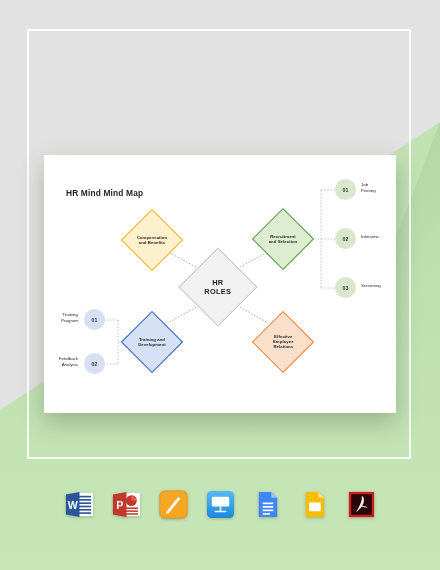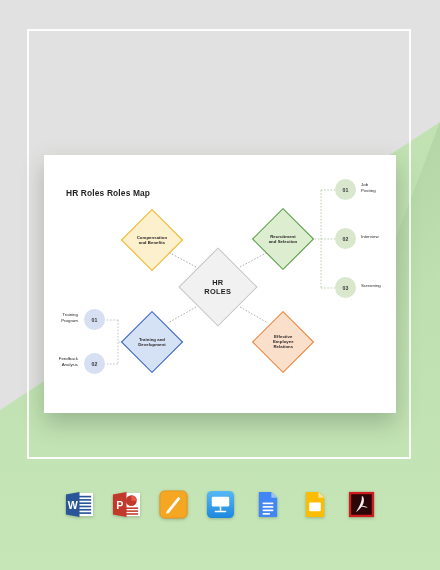--- a/index.html
+++ b/index.html
@@ -197,21 +197,21 @@
 </head>
 <body>
 
 <div id="bg-base"></div>
 <div id="bg-green-wedge"></div>
 <div id="bg-green-shade"></div>
 <div id="frame-border"></div>
 
 <div id="doc-card">
 
-  <div id="diagram-title">HR Roles Roles Map</div>
+  <div id="diagram-title">HR Mind Mind Map</div>
 
   <div id="mindmap">
 
     <svg id="connector-layer" viewBox="0 0 352 258" xmlns="http://www.w3.org/2000/svg">
       <g stroke="#9a9a9a" stroke-width="0.8" stroke-dasharray="1.6 1.6" fill="none">
 
         <line x1="152" y1="112" x2="124" y2="97"></line>
         <line x1="196" y1="112" x2="224" y2="97"></line>
         <line x1="152" y1="152" x2="124" y2="168"></line>
         <line x1="196" y1="152" x2="224" y2="168"></line>

